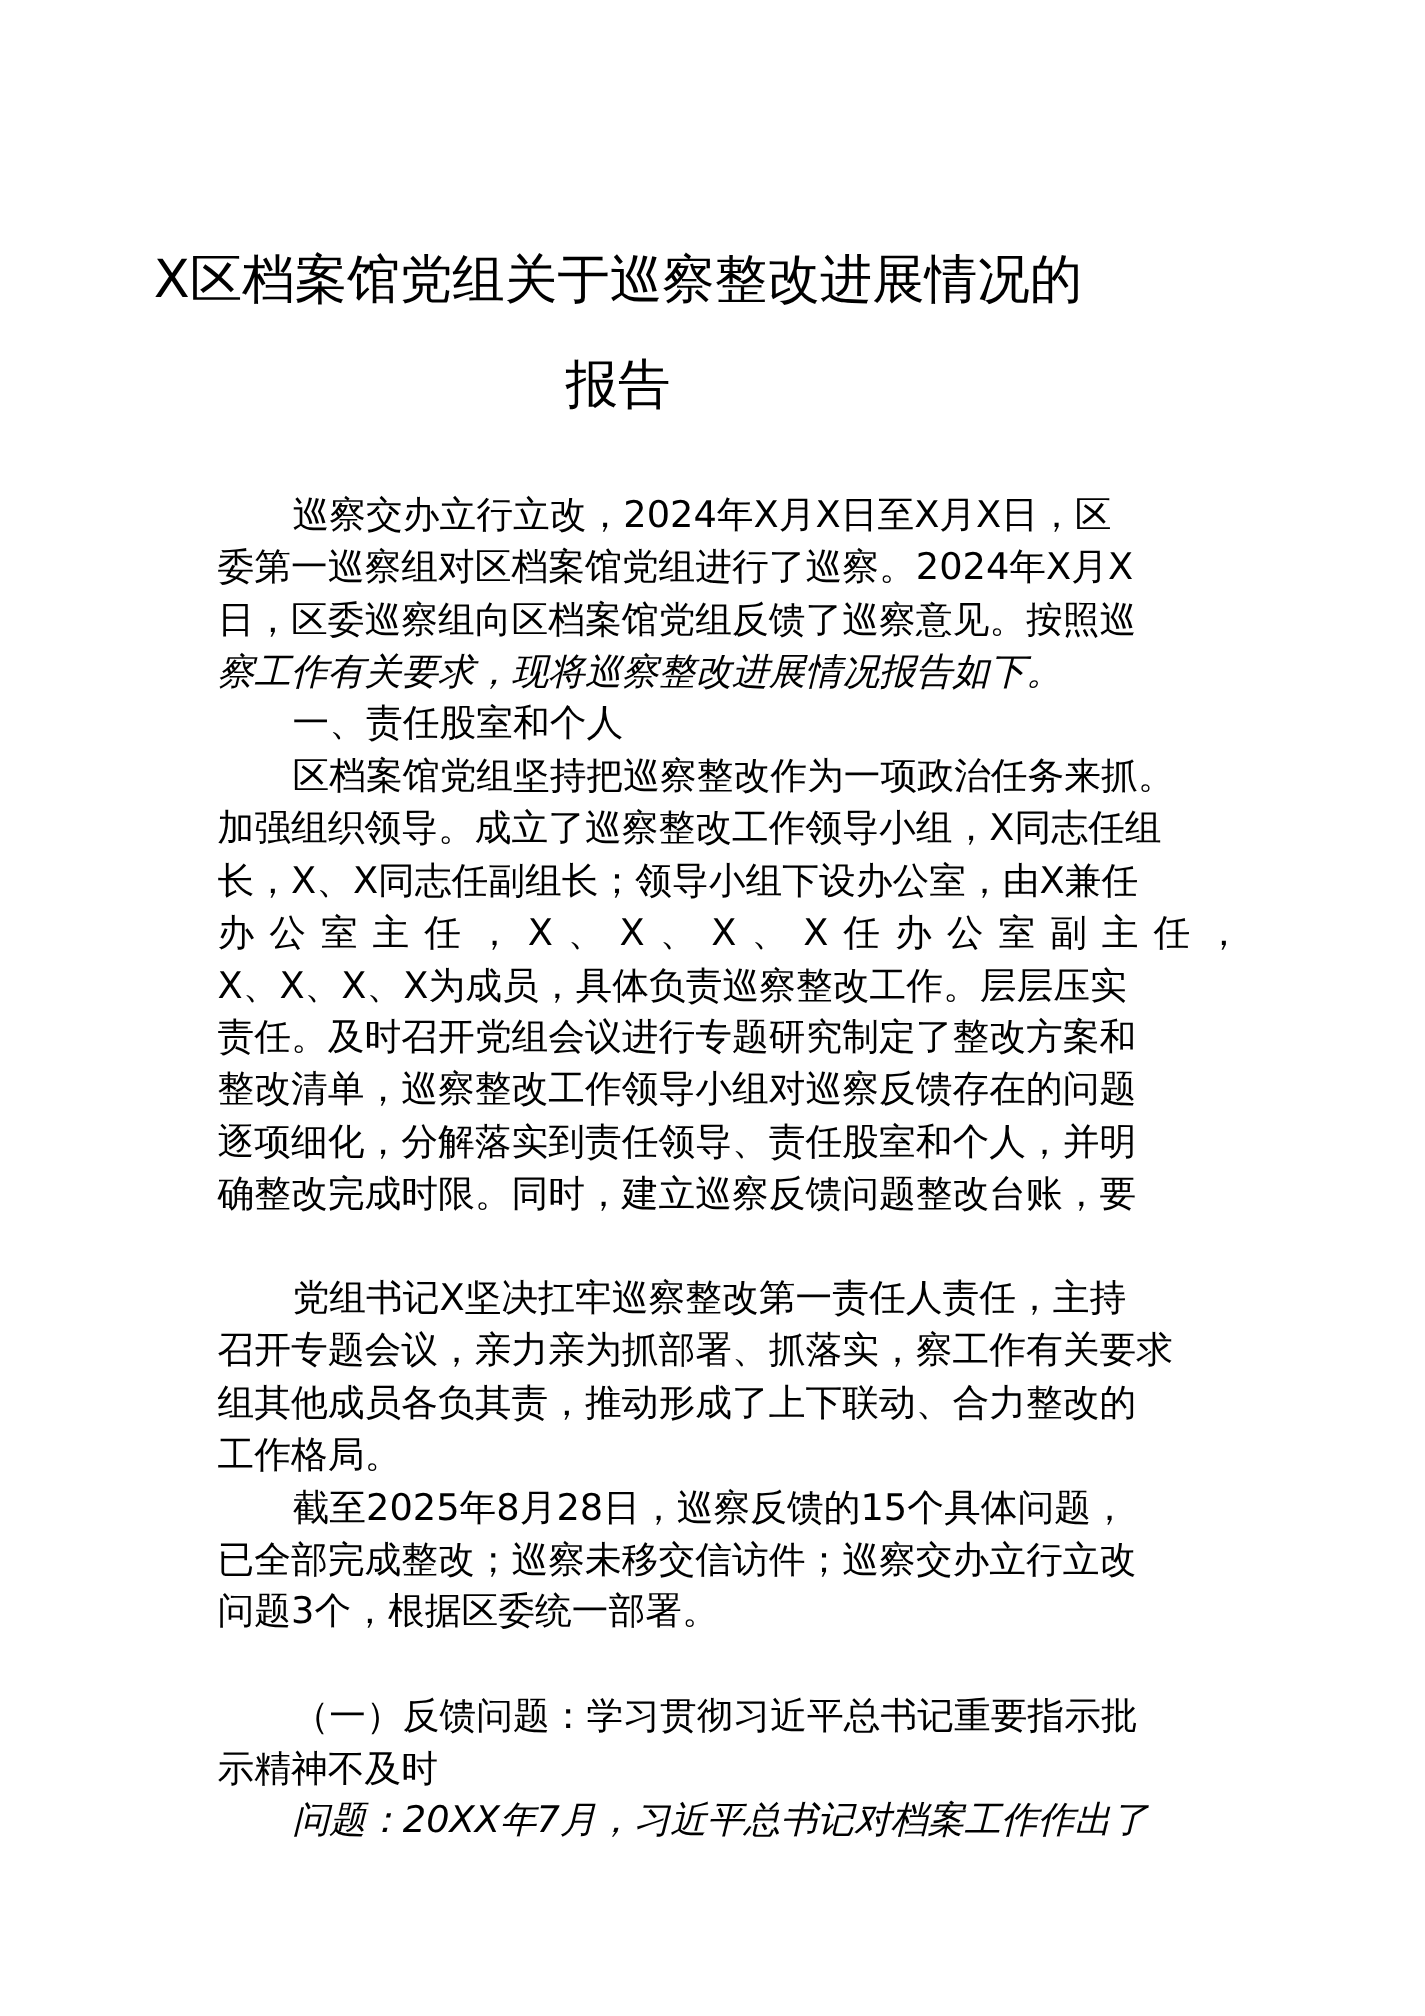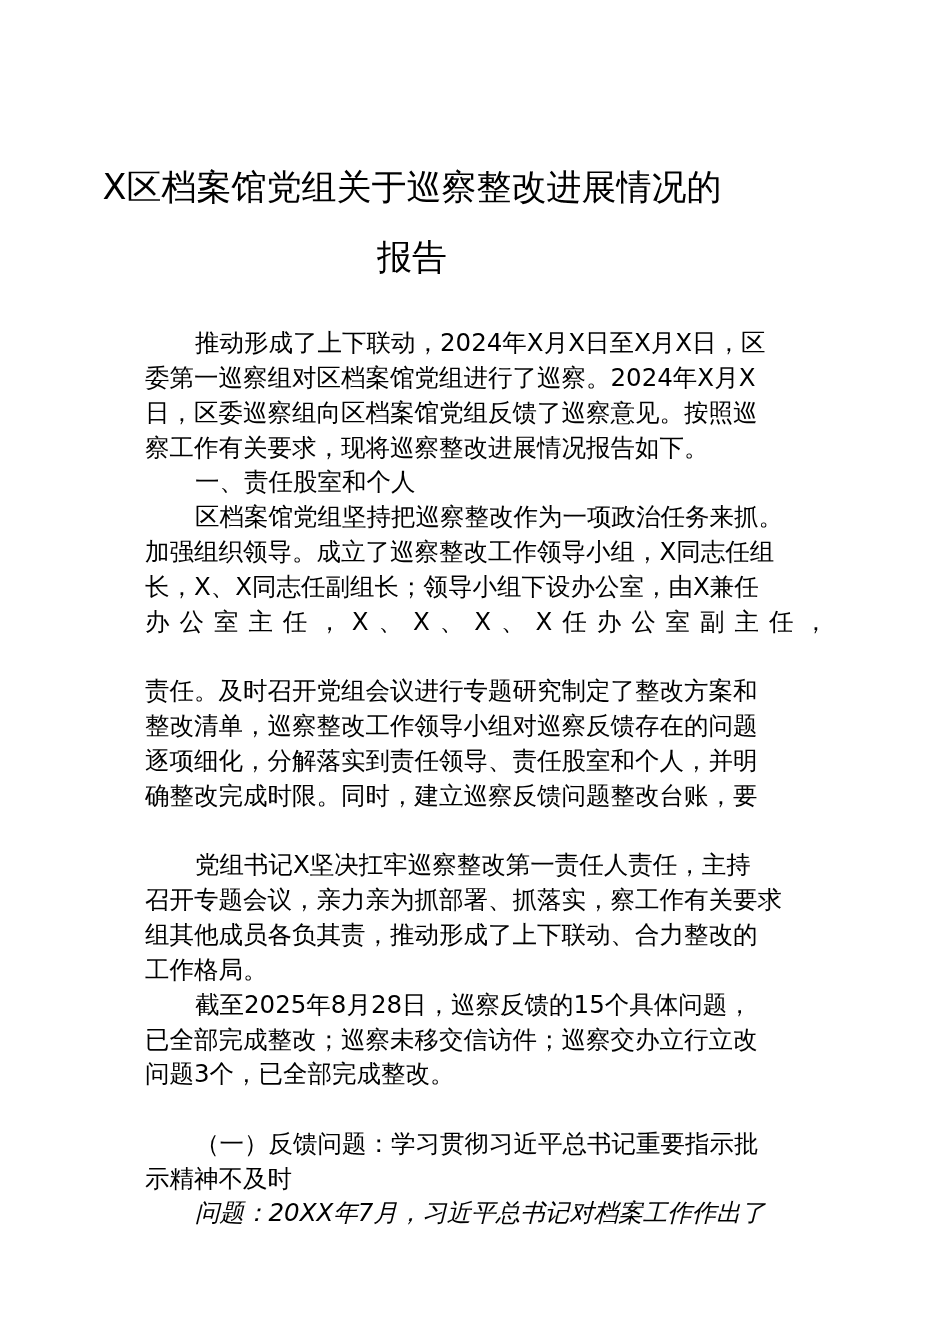--- a/index.html
+++ b/index.html
@@ -52,44 +52,45 @@
   }
 </style>
 </head>
 <body>
 
 <div class="page">
 
   <div class="title-line l1">X区档案馆党组关于巡察整改进展情况的</div>
   <div class="title-line l2">报告</div>
 
-  <div class="line indent" style="top:328px;">推动形成了上下联动，2024年X月X日至X月X日，区</div>
+  <div class="line indent" style="top:328px;">巡察交办立行立改，2024年X月X日至X月X日，区</div>
   <div class="line" style="top:363px;">委第一巡察组对区档案馆党组进行了巡察。2024年X月X</div>
   <div class="line" style="top:398px;">日，区委巡察组向区档案馆党组反馈了巡察意见。按照巡</div>
-  <div class="line" style="top:433px;">察工作有关要求，现将巡察整改进展情况报告如下。</div>
+  <div class="line" style="top:433px;font-style:italic;">察工作有关要求，现将巡察整改进展情况报告如下。</div>
 
   <div class="line indent" style="top:467px;">一、责任股室和个人</div>
 
   <div class="line indent" style="top:502px;">区档案馆党组坚持把巡察整改作为一项政治任务来抓。</div>
   <div class="line" style="top:537px;">加强组织领导。成立了巡察整改工作领导小组，X同志任组</div>
   <div class="line" style="top:572px;">长，X、X同志任副组长；领导小组下设办公室，由X兼任</div>
   <div class="line wide justify" style="top:607px;">办公室主任，X、X、X、X任办公室副主任，</div>
+  <div class="line" style="top:642px;">X、X、X、X为成员，具体负责巡察整改工作。层层压实</div>
   <div class="line" style="top:676px;">责任。及时召开党组会议进行专题研究制定了整改方案和</div>
   <div class="line" style="top:711px;">整改清单，巡察整改工作领导小组对巡察反馈存在的问题</div>
   <div class="line" style="top:746px;">逐项细化，分解落实到责任领导、责任股室和个人，并明</div>
   <div class="line" style="top:781px;">确整改完成时限。同时，建立巡察反馈问题整改台账，要</div>
 
   <div class="line indent" style="top:850px;">党组书记X坚决扛牢巡察整改第一责任人责任，主持</div>
   <div class="line" style="top:885px;">召开专题会议，亲力亲为抓部署、抓落实，察工作有关要求</div>
   <div class="line" style="top:920px;">组其他成员各负其责，推动形成了上下联动、合力整改的</div>
   <div class="line" style="top:955px;">工作格局。</div>
 
   <div class="line indent" style="top:990px;">截至2025年8月28日，巡察反馈的15个具体问题，</div>
   <div class="line" style="top:1025px;">已全部完成整改；巡察未移交信访件；巡察交办立行立改</div>
-  <div class="line" style="top:1059px;">问题3个，已全部完成整改。</div>
+  <div class="line" style="top:1059px;">问题3个，根据区委统一部署。</div>
 
 
   <div class="line indent" style="top:1129px;">（一）反馈问题：学习贯彻习近平总书记重要指示批</div>
   <div class="line" style="top:1164px;">示精神不及时</div>
 
   <div class="line indent" style="top:1198px;font-style:italic;">问题：20XX年7月，习近平总书记对档案工作作出了</div>
 
 </div>
 
 </body></html>

